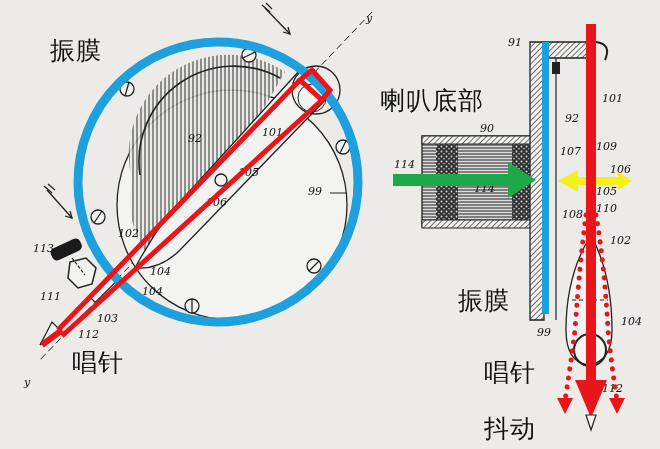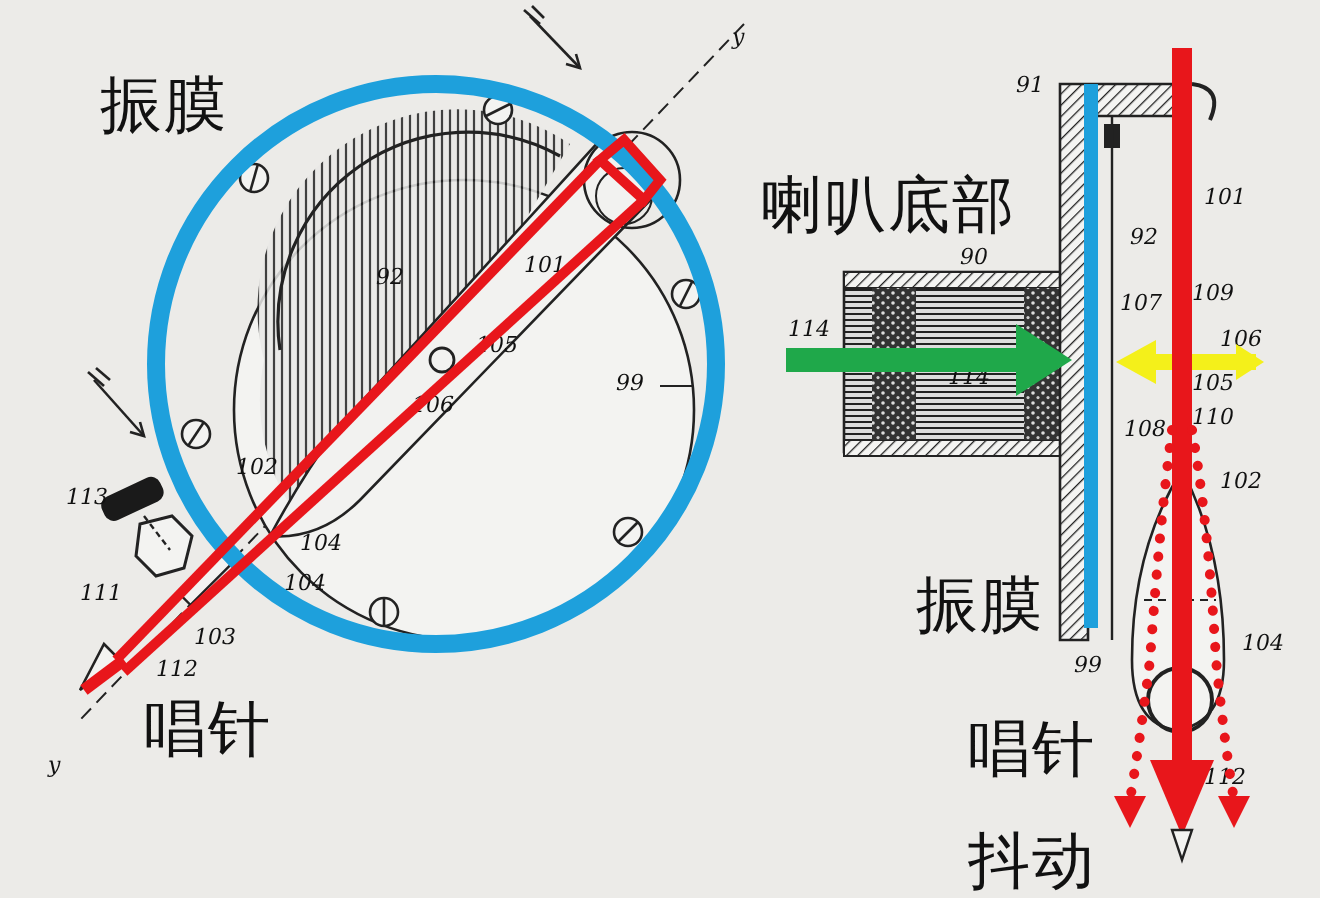--- a/index.html
+++ b/index.html
@@ -6,21 +6,21 @@
   body {
     width: 660px; height: 449px; overflow: hidden;
     background: #ecebe8;
     font-family: "DejaVu Sans", sans-serif;
   }
   #stage { position: relative; width: 660px; height: 449px; }
   #stage svg { position: absolute; left: 0; top: 0; }
   .label {
     position: absolute;
     font-family: "DejaVu Sans", sans-serif;
-    font-size: 31px;
+    font-size: 25px;
     color: #111;
     letter-spacing: 1px;
     line-height: 1;
     white-space: nowrap;
   }
   .num {
     font-family: "DejaVu Serif", serif;
     font-style: italic;
     font-size: 11px;
     fill: #111;

